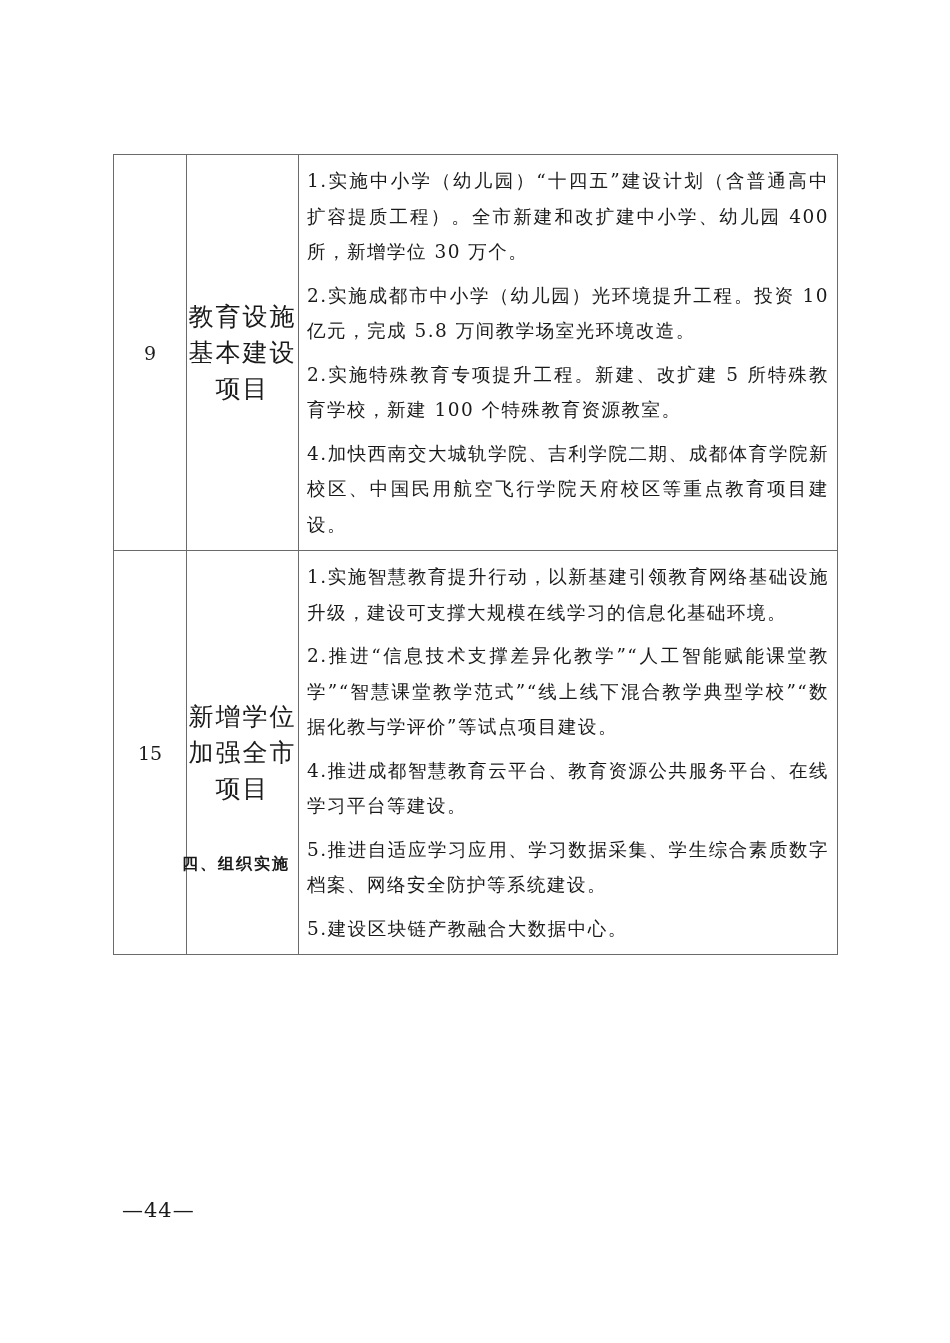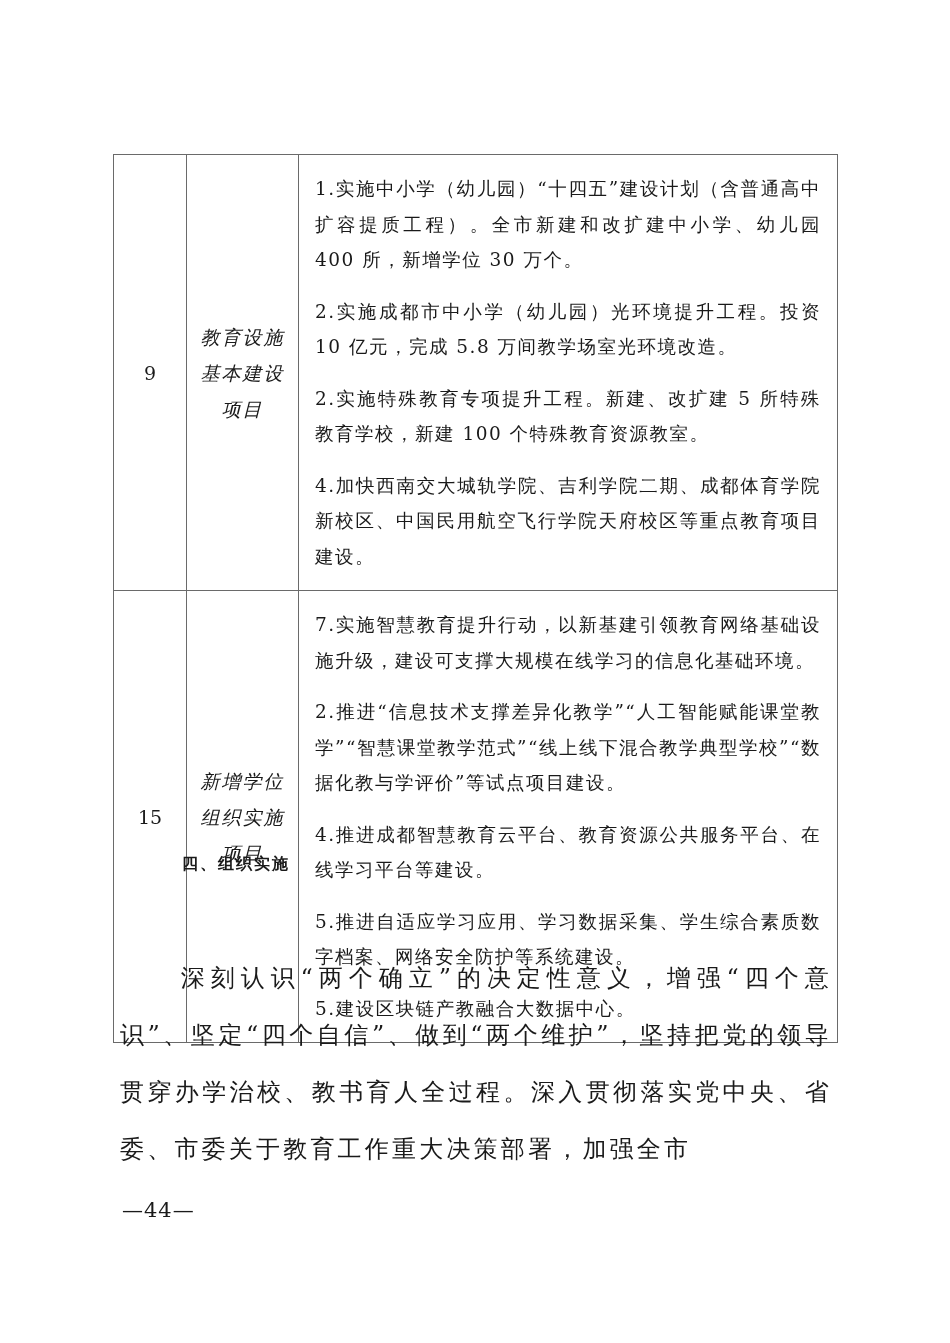--- a/index.html
+++ b/index.html
@@ -4,25 +4,25 @@
 <style>
   html, body { margin: 0; padding: 0; background: #ffffff; }
   body { width: 950px; height: 1343px; position: relative; overflow: hidden;
          font-family: "DejaVu Serif", "Liberation Serif", serif; color: #1a1a1a; }
   .page { position: absolute; left: 0; top: 0; width: 950px; height: 1343px; }
 
   table.proj { position: absolute; left: 113px; top: 154px; width: 725px;
                border-collapse: collapse; table-layout: fixed; }
   table.proj td { border: 1.5px solid #6a6a6a; padding: 0; vertical-align: middle; }
   td.num { width: 72px; text-align: center; font-size: 19px; }
-  td.name { width: 111px; text-align: center; font-size: 19px; line-height: 36px;
-            letter-spacing: 2px; font-style: italic; }
+  td.name { width: 111px; text-align: center; font-size: 25px; line-height: 36px;
+            letter-spacing: 2px; }
   td.content { padding: 4px 4px 4px 10px; font-size: 18.5px; line-height: 35.5px;
                letter-spacing: 1.5px; text-align: justify; }
-  td.content p { margin: 16px; }
+  td.content p { margin: 8px; }
   tr.r9 td { height: 318px; }
   tr.r10 td { height: 351px; }
 
   .h1 { position: absolute; left: 182px; top: 854px; font-size: 16px; font-weight: bold;
         font-family: Liberation Mono, monospace; letter-spacing: 2px; }
   .h2 { position: absolute; left: 176px; top: 904px; font-size: 24px; letter-spacing: 2px; }
   .para { position: absolute; left: 120px; top: 950px; width: 712px;
           font-size: 24px; line-height: 57px; letter-spacing: 3.2px; text-align: justify; }
   .para .indent { display: inline-block; width: 58px; }
   .pgnum { position: absolute; left: 122px; top: 1198px; font-size: 21px; letter-spacing: 1px; text-align: right; }
@@ -45,31 +45,30 @@
         <p>1.实施中小学（幼儿园）“十四五”建设计划（含普通高中扩容提质工程）。全市新建和改扩建中小学、幼儿园 400 所，新增学位 30 万个。</p>
         <p>2.实施成都市中小学（幼儿园）光环境提升工程。投资 10 亿元，完成 5.8 万间教学场室光环境改造。</p>
         <p>2.实施特殊教育专项提升工程。新建、改扩建 5 所特殊教育学校，新建 100 个特殊教育资源教室。</p>
         <p>4.加快西南交大城轨学院、吉利学院二期、成都体育学院新校区、中国民用航空飞行学院天府校区等重点教育项目建设。</p>
       </td>
     </tr>
     <tr class="r10">
       <td class="num">15</td>
       <td class="name">
         <div>新增学位</div>
-        <div>组织实施</div>
+        <div>加强全市</div>
         <div>项目</div>
       </td>
       <td class="content">
-        <p>7.实施智慧教育提升行动，以新基建引领教育网络基础设施升级，建设可支撑大规模在线学习的信息化基础环境。</p>
+        <p>1.实施智慧教育提升行动，以新基建引领教育网络基础设施升级，建设可支撑大规模在线学习的信息化基础环境。</p>
         <p>2.推进“信息技术支撑差异化教学”“人工智能赋能课堂教学”“智慧课堂教学范式”“线上线下混合教学典型学校”“数据化教与学评价”等试点项目建设。</p>
         <p>4.推进成都智慧教育云平台、教育资源公共服务平台、在线学习平台等建设。</p>
         <p>5.推进自适应学习应用、学习数据采集、学生综合素质数字档案、网络安全防护等系统建设。</p>
         <p>5.建设区块链产教融合大数据中心。</p>
       </td>
     </tr>
   </tbody>
     </table>
 
   <div class="h1">四、组织实施</div>
-  <div class="para"><span class="indent"></span><span>深刻认识“两个确立”的决定性意义，增强“四个意识”、坚定“四个自信”、做到“两个维护”，坚持把党的领导贯穿办学治校、教书育人全过程。深入贯彻落实党中央、省委、市委关于教育工作重大决策部署，加强全市</span></div>
 
   <div class="pgnum">—44—</div>
 </div>
 
 </body></html>

